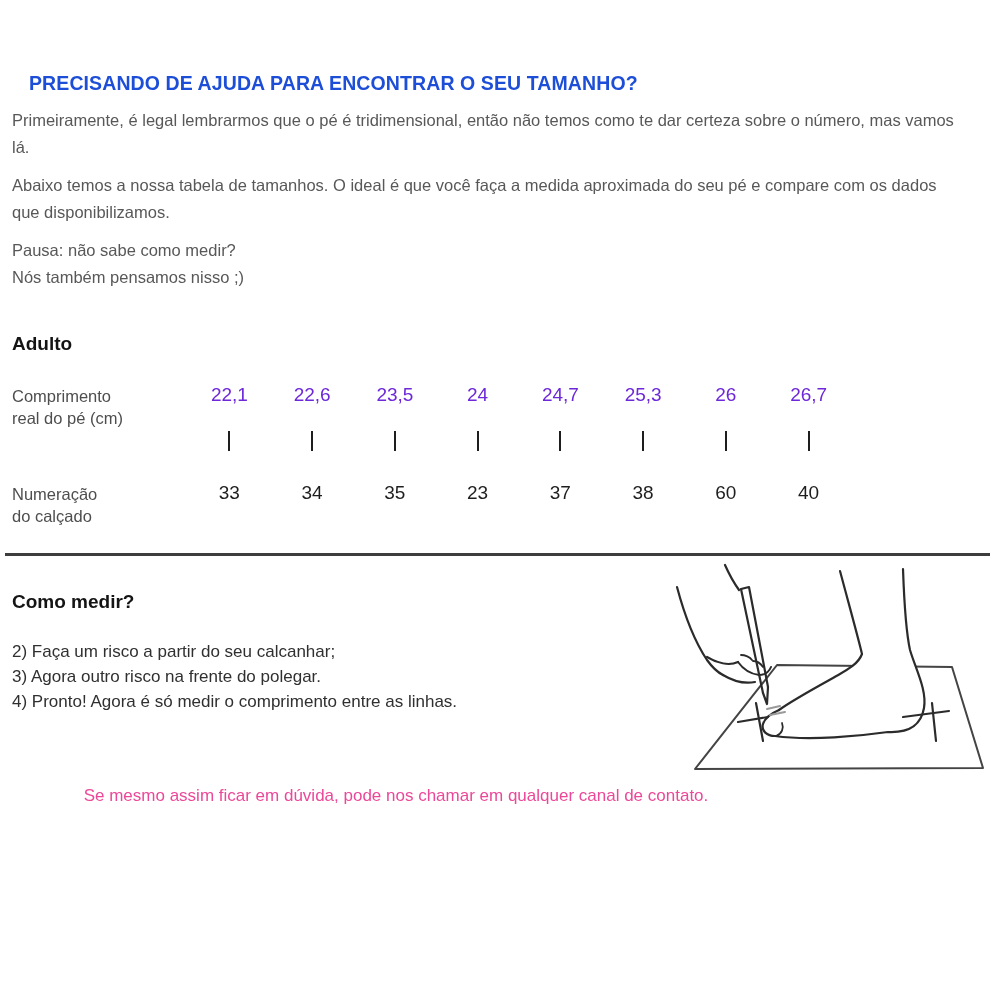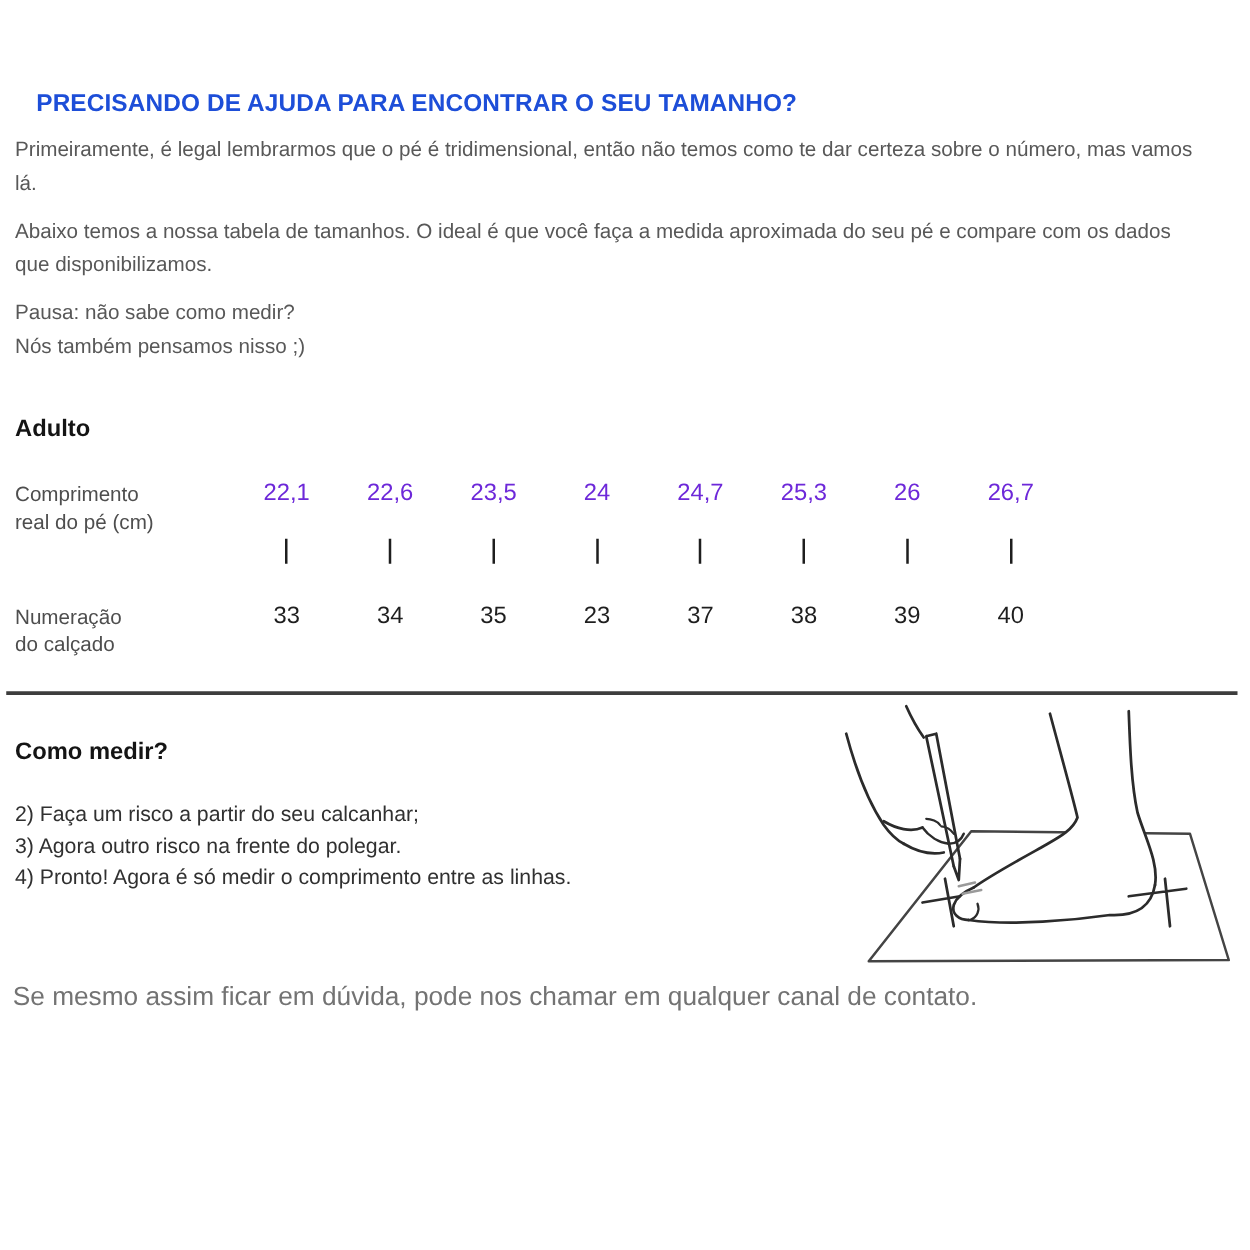--- a/index.html
+++ b/index.html
@@ -62,21 +62,21 @@
   .steps {
     left: 12px; top: 639px; width: 600px;
     font-size: 17px; line-height: 25px; color: #303030;
   }
 
   .illustration { left: 655px; top: 557px; }
 
   .footer-note {
     left: 0; top: 786px; width: 792px;
     text-align: center;
-    font-size: 21px; color: #737373;
+    font-size: 17px; color: #ec4899;
   }
 </style>
 </head>
 <body>
 
 <div>
 
   <h1 class="abs page-title">PRECISANDO DE AJUDA PARA ENCONTRAR O SEU TAMANHO?</h1>
 
   <div class="abs body-text para1">
@@ -141,21 +141,21 @@
       <div>do calçado</div>
     </div>
 
     <div class="abs chart-row row-sizes">
       <div>33</div>
       <div>34</div>
       <div>35</div>
       <div>23</div>
       <div>37</div>
       <div>38</div>
-      <div>39</div>
+      <div>60</div>
       <div>40</div>
     </div>
   </div>
 
   <div class="abs divider"></div>
 
   <h2 class="abs section-title como-title">Como medir?</h2>
 
   <div class="abs steps">
     <div>2) Faça um risco a partir do seu calcanhar;</div>

